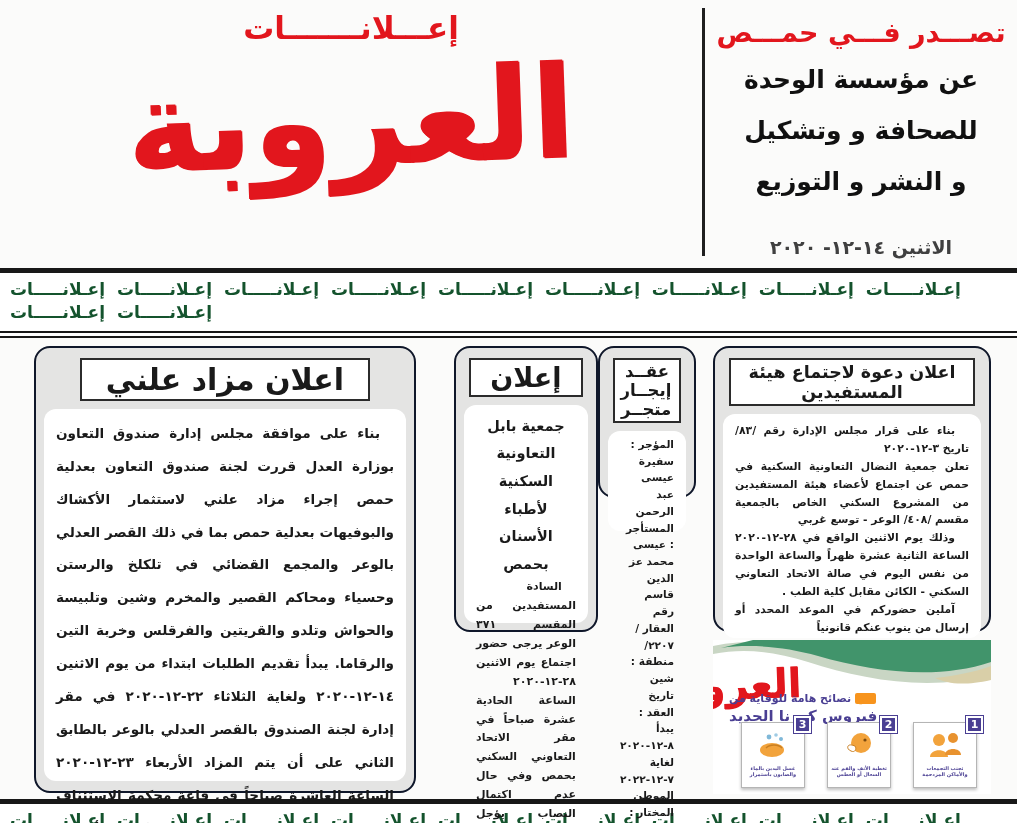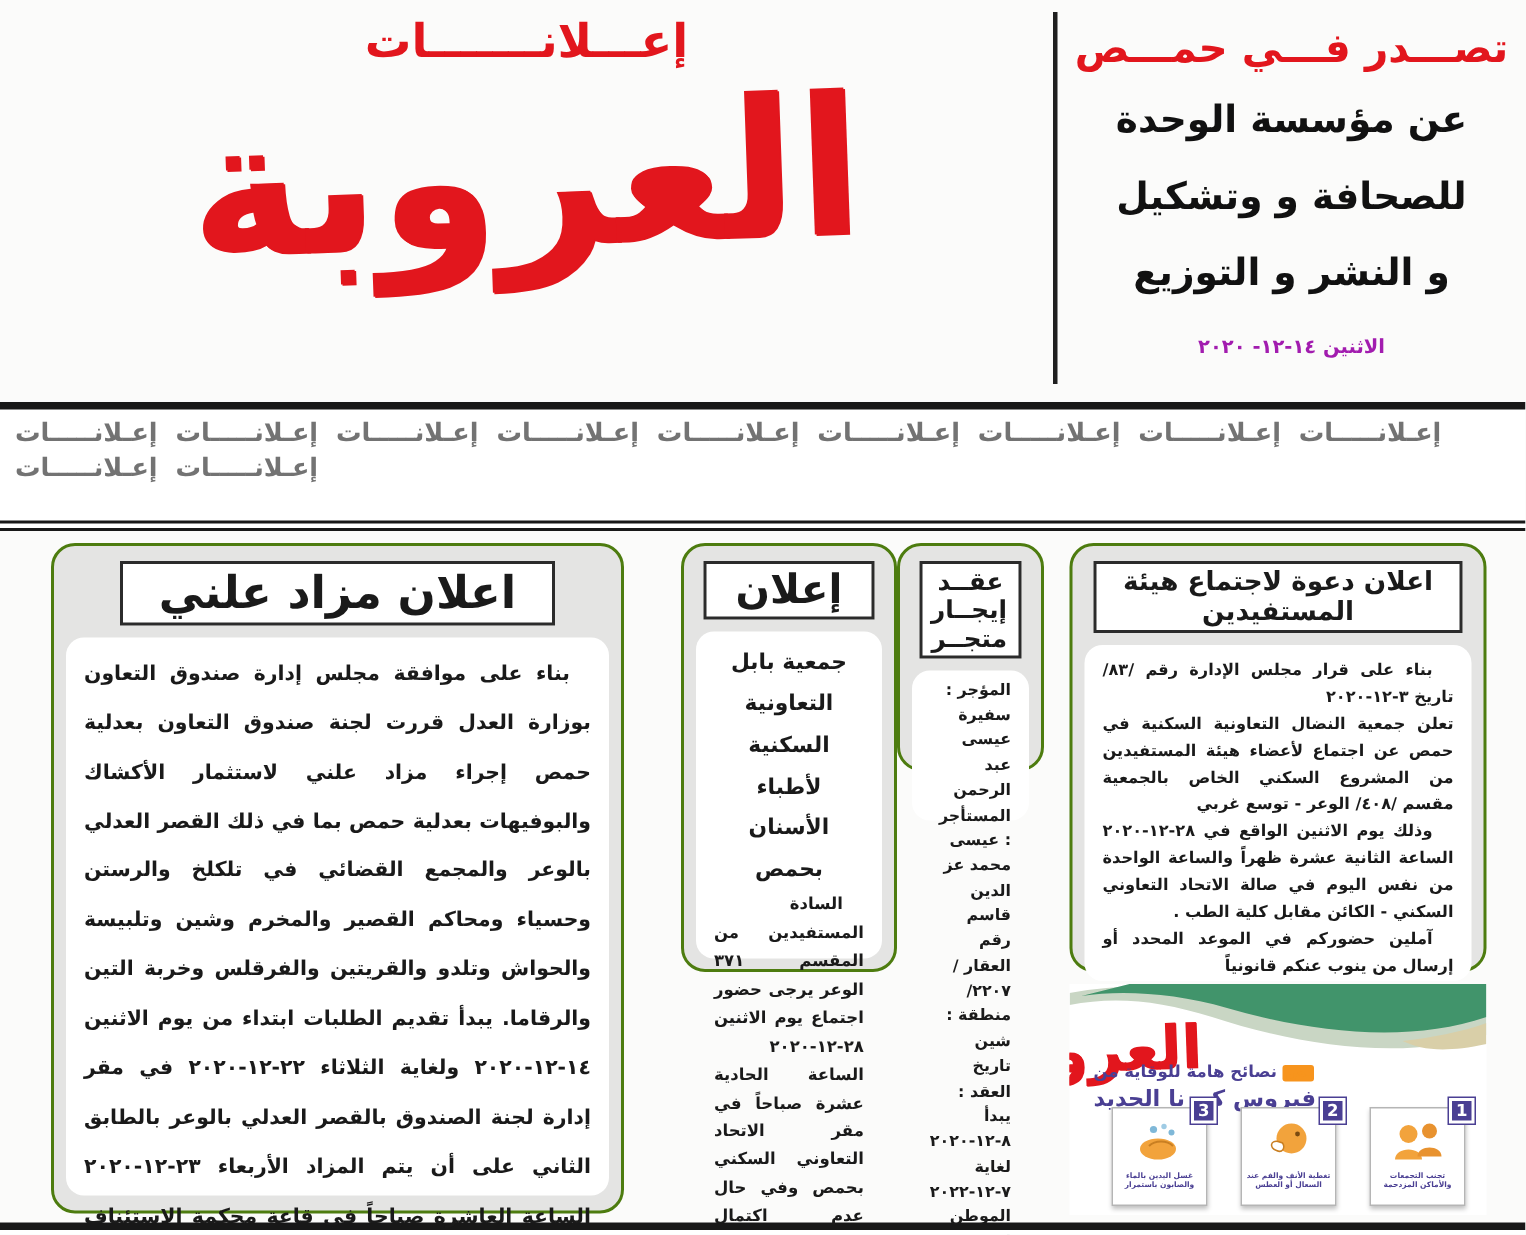--- a/index.html
+++ b/index.html
@@ -14,37 +14,37 @@
   .kicker { color:#e2161d; font-weight:bold; font-size:31px; letter-spacing:1px; }
   .logo-main {
     color:#e2161d; font-weight:bold; font-size:128px; line-height:1.25;
     transform: rotate(-2deg); display:inline-block; margin-top:-6px;
     text-shadow: 1px 1px 0 #e2161d;
   }
   .mast-divider { width:3px; background:#1f1f1f; height:248px; margin-top:8px; }
   .mast-right { width:312px; text-align:center; padding-top:12px; direction:rtl; }
   .tagline { color:#e2161d; font-weight:bold; font-size:27px; line-height:1.55; }
   .pub-line { color:#111; font-weight:bold; font-size:25px; line-height:2.05; }
-  .date-line { color:#a21caf; font-weight:bold; font-size:13px; margin-top:16px; }
+  .date-line { color:#404040; font-weight:bold; font-size:19px; margin-top:28px; }
   
   .banner {
     border-top:5px solid #181818; border-bottom:7px double #181818;
-    padding:5px 10px 23px; direction:ltr; text-align:left;
-    color:#737373; font-weight:bold; font-size:17px; line-height:1.35;
+    padding:5px 10px 7px; direction:ltr; text-align:left;
+    color:#14532d; font-weight:bold; font-size:17px; line-height:1.35;
     word-spacing:6px; background:#fff;
   }
   .banner-top { margin-top:4px; }
   .banner-bottom { margin-top:5px; }
   
   .content { display:flex; direction:ltr; padding:8px 26px 0 34px; gap:0; height:456px; }
   .col-left { width:382px; margin-right:38px; }
   .col-mid { width:242px; margin-right:17px; display:flex; flex-direction:row; }
   .col-right { width:278px; display:flex; flex-direction:column; }
   .ad {
-    border:2px solid #4d7c0f; border-radius:16px; background:#e4e4e3;
+    border:2px solid #0f172a; border-radius:16px; background:#e4e4e3;
     padding:8px; direction:rtl; position:relative;
   }
   .ad-title-box {
     background:#fff; border:2px solid #2b2b2b; text-align:center;
     font-weight:bold; margin:2px auto 8px; padding:2px 8px;
   }
   .ad-body { background:#fff; border-radius:12px; padding:8px 12px; font-weight:bold; }
   .just { text-align:justify; text-align-last:right; }
   .code-line { text-align:left; font-weight:bold; direction:ltr; }
   

